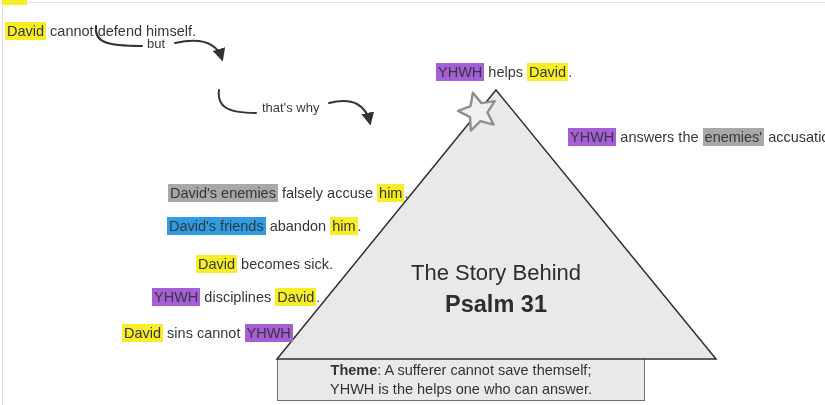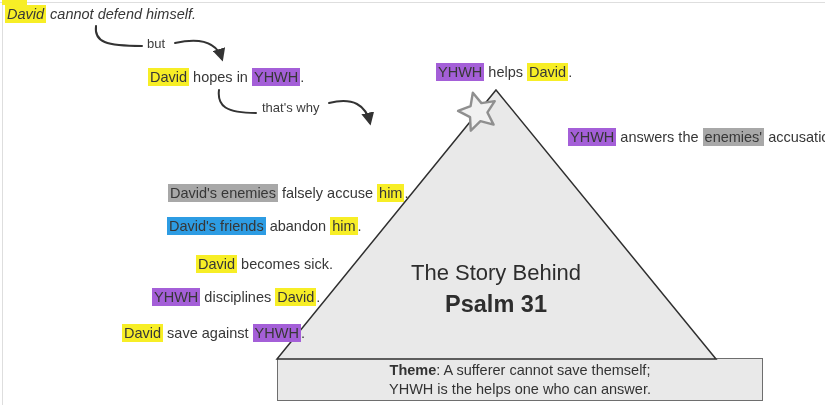--- a/index.html
+++ b/index.html
@@ -20,40 +20,40 @@
     font-size:14.5px;line-height:20px;white-space:nowrap;
   }
   .hl{padding:1px 2px;}
   .hl-yellow{background:var(--yellow);}
   .hl-purple{background:var(--purple);}
   .hl-gray{background:var(--gray);}
   .hl-blue{background:var(--blue);text-align:center;}
   .arrow-label{
     position:absolute;font-size:13px;line-height:16px;color:#3c3c3c;white-space:nowrap;
   }
-  .st-cannot{left:5px;top:4px;font-style:italic;}
+  .st-cannot{left:5px;top:21px;}
   .st-hopes{left:148px;top:67px;}
   .st-cries{left:304px;top:132px;}
   .st-helps{left:436px;top:62px;}
   .st-answers{left:568px;top:127px;}
   .st-accuse{left:168px;top:183px;}
   .st-abandon{left:167px;top:216px;}
   .st-sick{left:196px;top:254px;}
   .st-disciplines{left:152px;top:287px;}
   .st-sins{left:122px;top:323px;}
   .lbl-but{left:147px;top:36px;}
   .lbl-thatswhy{left:262px;top:100px;}
   .pyramid-title{
     position:absolute;left:336px;top:258px;width:320px;
     text-align:center;color:#2d2d2d;
   }
   .pyramid-title .t1{font-size:22px;line-height:30px;}
   .pyramid-title .t2{font-size:23.5px;line-height:32px;font-weight:bold;}
   .theme-box{
-    position:absolute;left:277px;top:358px;width:486px;height:43px;
+    position:absolute;left:277px;top:358px;width:368px;height:43px;
     box-sizing:border-box;
     background:var(--shape_fill,#e9e9e9);
     border:1.4px solid var(--box_border,#6e6e6e);
     display:flex;flex-direction:column;justify-content:center;align-items:center;
     font-size:14.5px;line-height:19px;color:#333;text-align:center;
   }
 </style>
 </head>
 <body>
 
@@ -86,23 +86,22 @@
     <path d="M 329,103 C 353,97 366,105 370,123" fill="none" style="stroke:var(--arrow,#333)" stroke-width="2" stroke-linecap="round" marker-end="url(#ah)"></path>
   </svg>
 
   <div class="pyramid-title">
     <div class="t1">The Story Behind</div>
     <div class="t2">Psalm 31</div>
   </div>
 
   <div class="statement st-cannot"><span class="hl hl-yellow">David</span><span> cannot defend himself.</span></div>
   <div class="arrow-label lbl-but">but</div>
-  <div class="statement st-hopes"><span class="hl hl-yellow">David</span><span> hopes in </span><span class="hl hl-purple">YHWH</span><span>.</span></div>
   <div class="arrow-label lbl-thatswhy">that's why</div>
   <div class="statement st-helps"><span class="hl hl-purple">YHWH</span><span> helps </span><span class="hl hl-yellow">David</span><span>.</span></div>
   <div class="statement st-answers"><span class="hl hl-purple">YHWH</span><span> answers the </span><span class="hl hl-gray">enemies'</span><span> accusations.</span></div>
   <div class="statement st-accuse"><span class="hl hl-gray">David's enemies</span><span> falsely accuse </span><span class="hl hl-yellow">him</span><span>.</span></div>
   <div class="statement st-abandon"><span class="hl hl-blue">David's friends</span><span> abandon </span><span class="hl hl-yellow">him</span><span>.</span></div>
   <div class="statement st-sick"><span class="hl hl-yellow">David</span><span> becomes sick.</span></div>
   <div class="statement st-disciplines"><span class="hl hl-purple">YHWH</span><span> disciplines </span><span class="hl hl-yellow">David</span><span>.</span></div>
-  <div class="statement st-sins"><span class="hl hl-yellow">David</span><span> save against </span><span class="hl hl-purple">YHWH</span><span>.</span></div>
+  <div class="statement st-sins"><span class="hl hl-yellow">David</span><span> sins cannot </span><span class="hl hl-purple">YHWH</span><span>.</span></div>
 
 </div>
 
 </body></html>

